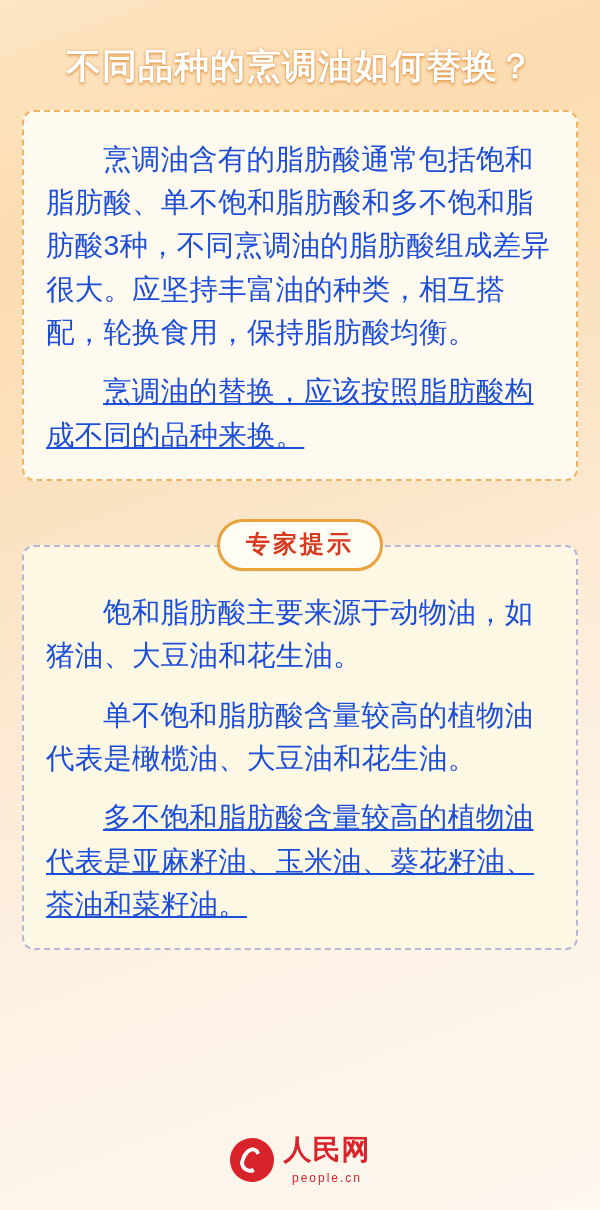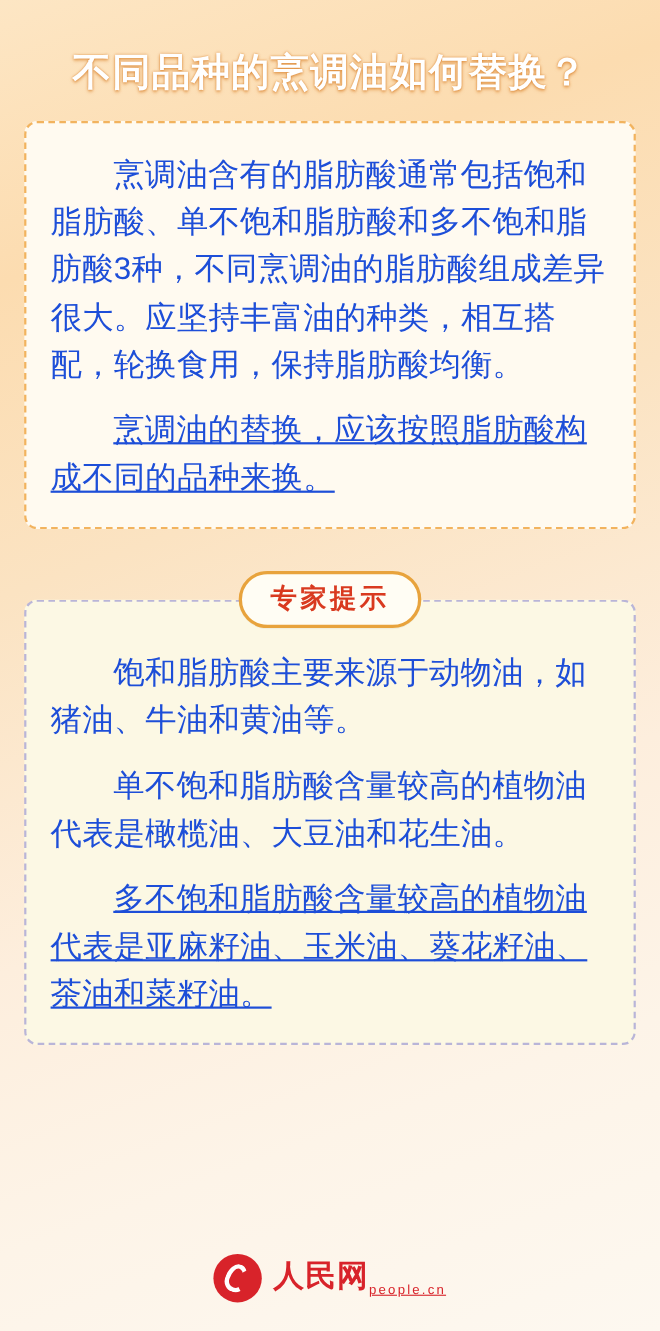--- a/index.html
+++ b/index.html
@@ -116,56 +116,56 @@
     width: 20px;
     height: 26px;
     border: 4px solid #ffffff;
     border-radius: 50% 50% 50% 50% / 60% 60% 40% 40%;
     border-right-color: transparent;
     transform: rotate(18deg);
     box-sizing: border-box;
   }
   .logo-text {
     display: flex;
-    flex-direction: row;
+    flex-direction: column;
     line-height: 1;
   }
   .logo-cn {
     font-size: 28px;
     font-weight: bold;
     color: #d8232a;
     letter-spacing: 1px;
   }
   .logo-en {
     font-size: 12px;
     color: #d8232a;
     letter-spacing: 2px;
-    margin-top: 20px;
-    text-decoration: underline;
+    margin-top: 8px;
+    text-align: center;
   }
 </style>
 </head>
 <body>
 
 <div class="page">
   <div class="inner">
 
     <h1 class="title">不同品种的烹调油如何替换？</h1>
 
     <div class="card card-1">
       <p class="para">烹调油含有的脂肪酸通常包括饱和脂肪酸、单不饱和脂肪酸和多不饱和脂肪酸3种，不同烹调油的脂肪酸组成差异很大。应坚持丰富油的种类，相互搭配，轮换食用，保持脂肪酸均衡。</p>
       <p class="para">烹调油的替换，应该按照脂肪酸构成不同的品种来换。</p>
     </div>
 
     <div class="badge-wrap">
       <span class="badge">专家提示</span>
     </div>
 
     <div class="card card-2">
-      <p class="para">饱和脂肪酸主要来源于动物油，如猪油、牛油和黄油等。</p>
+      <p class="para">饱和脂肪酸主要来源于动物油，如猪油、大豆油和花生油。</p>
       <p class="para">单不饱和脂肪酸含量较高的植物油代表是橄榄油、大豆油和花生油。</p>
       <p class="para">多不饱和脂肪酸含量较高的植物油代表是亚麻籽油、玉米油、葵花籽油、茶油和菜籽油。</p>
     </div>
 
   </div>
 
   <div class="footer">
     <div class="logo-mark"></div>
     <div class="logo-text">
       <span class="logo-cn">人民网</span>

